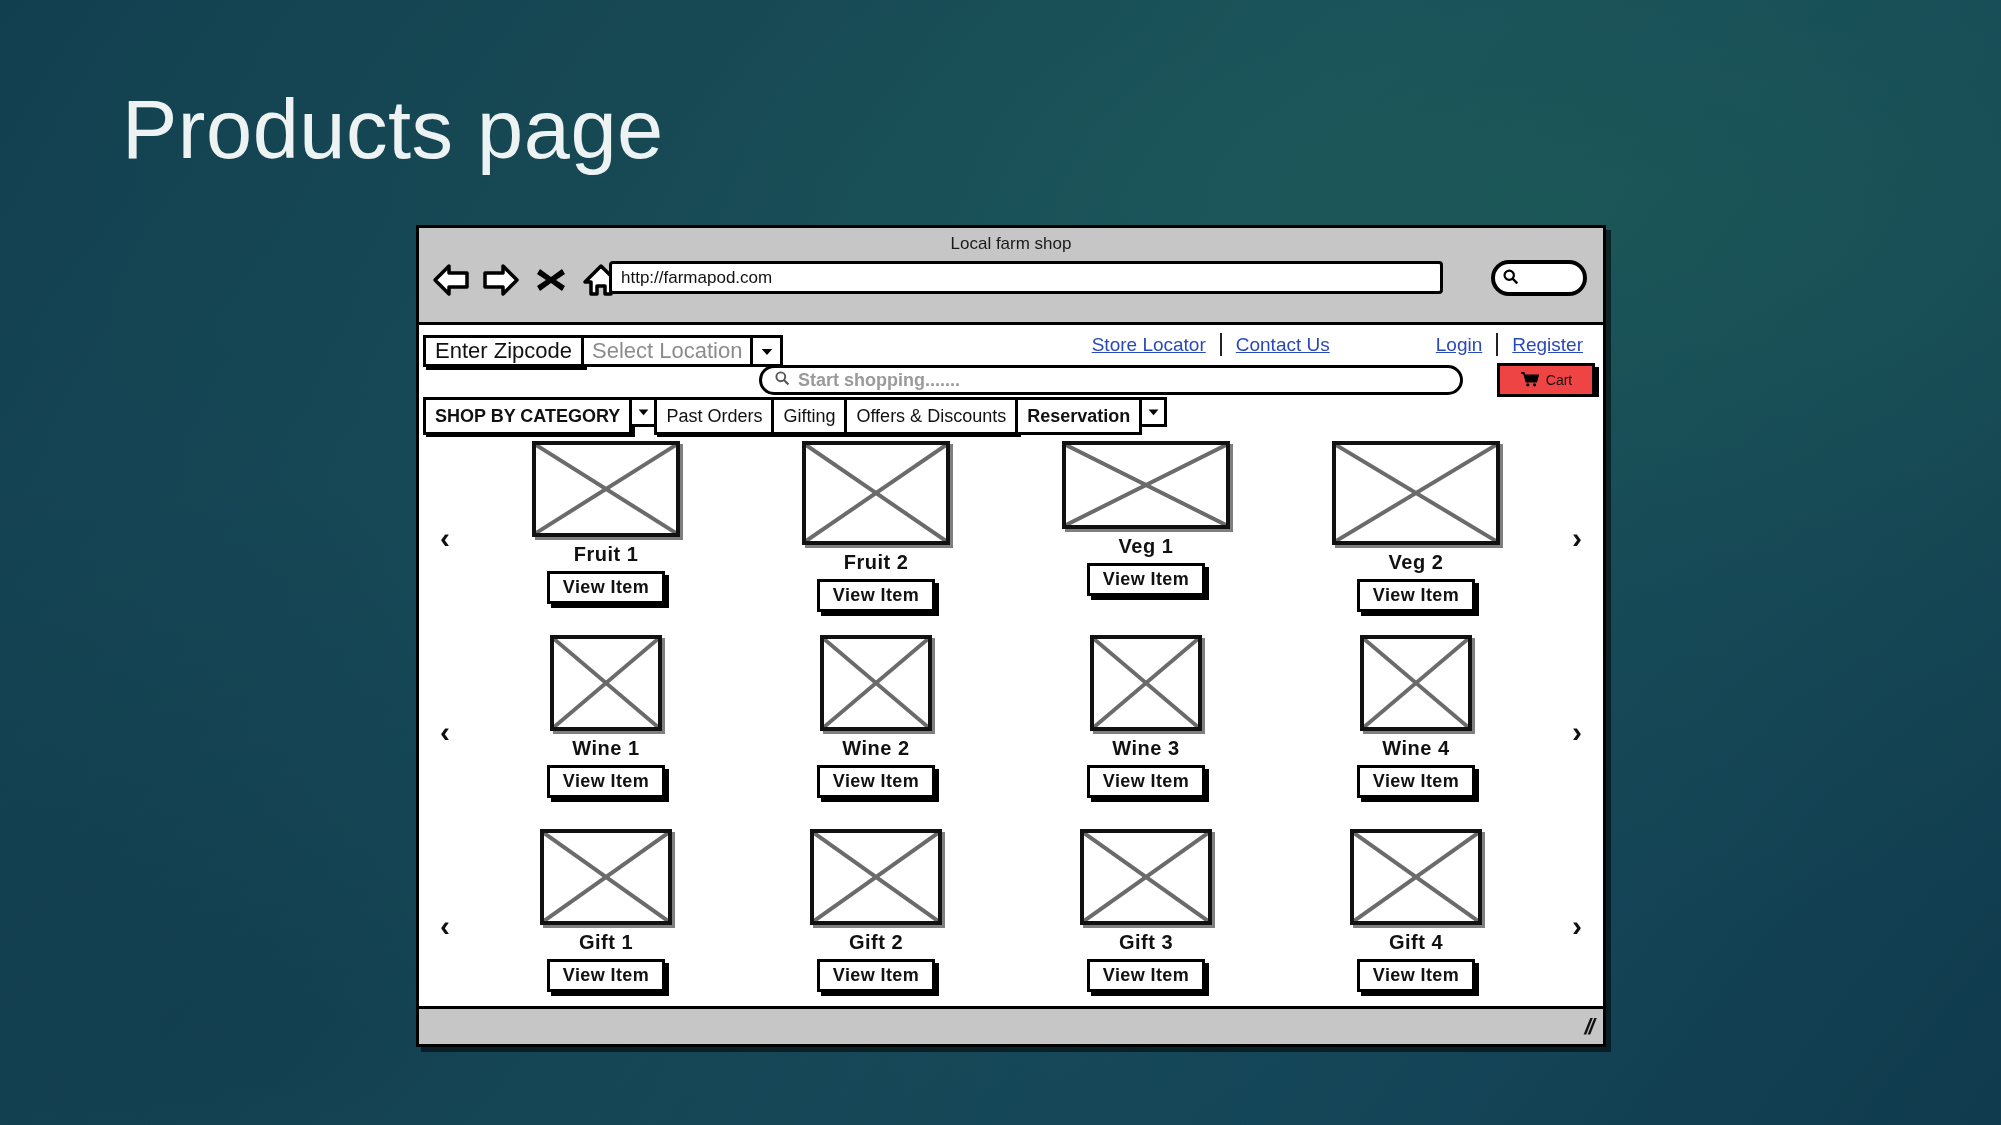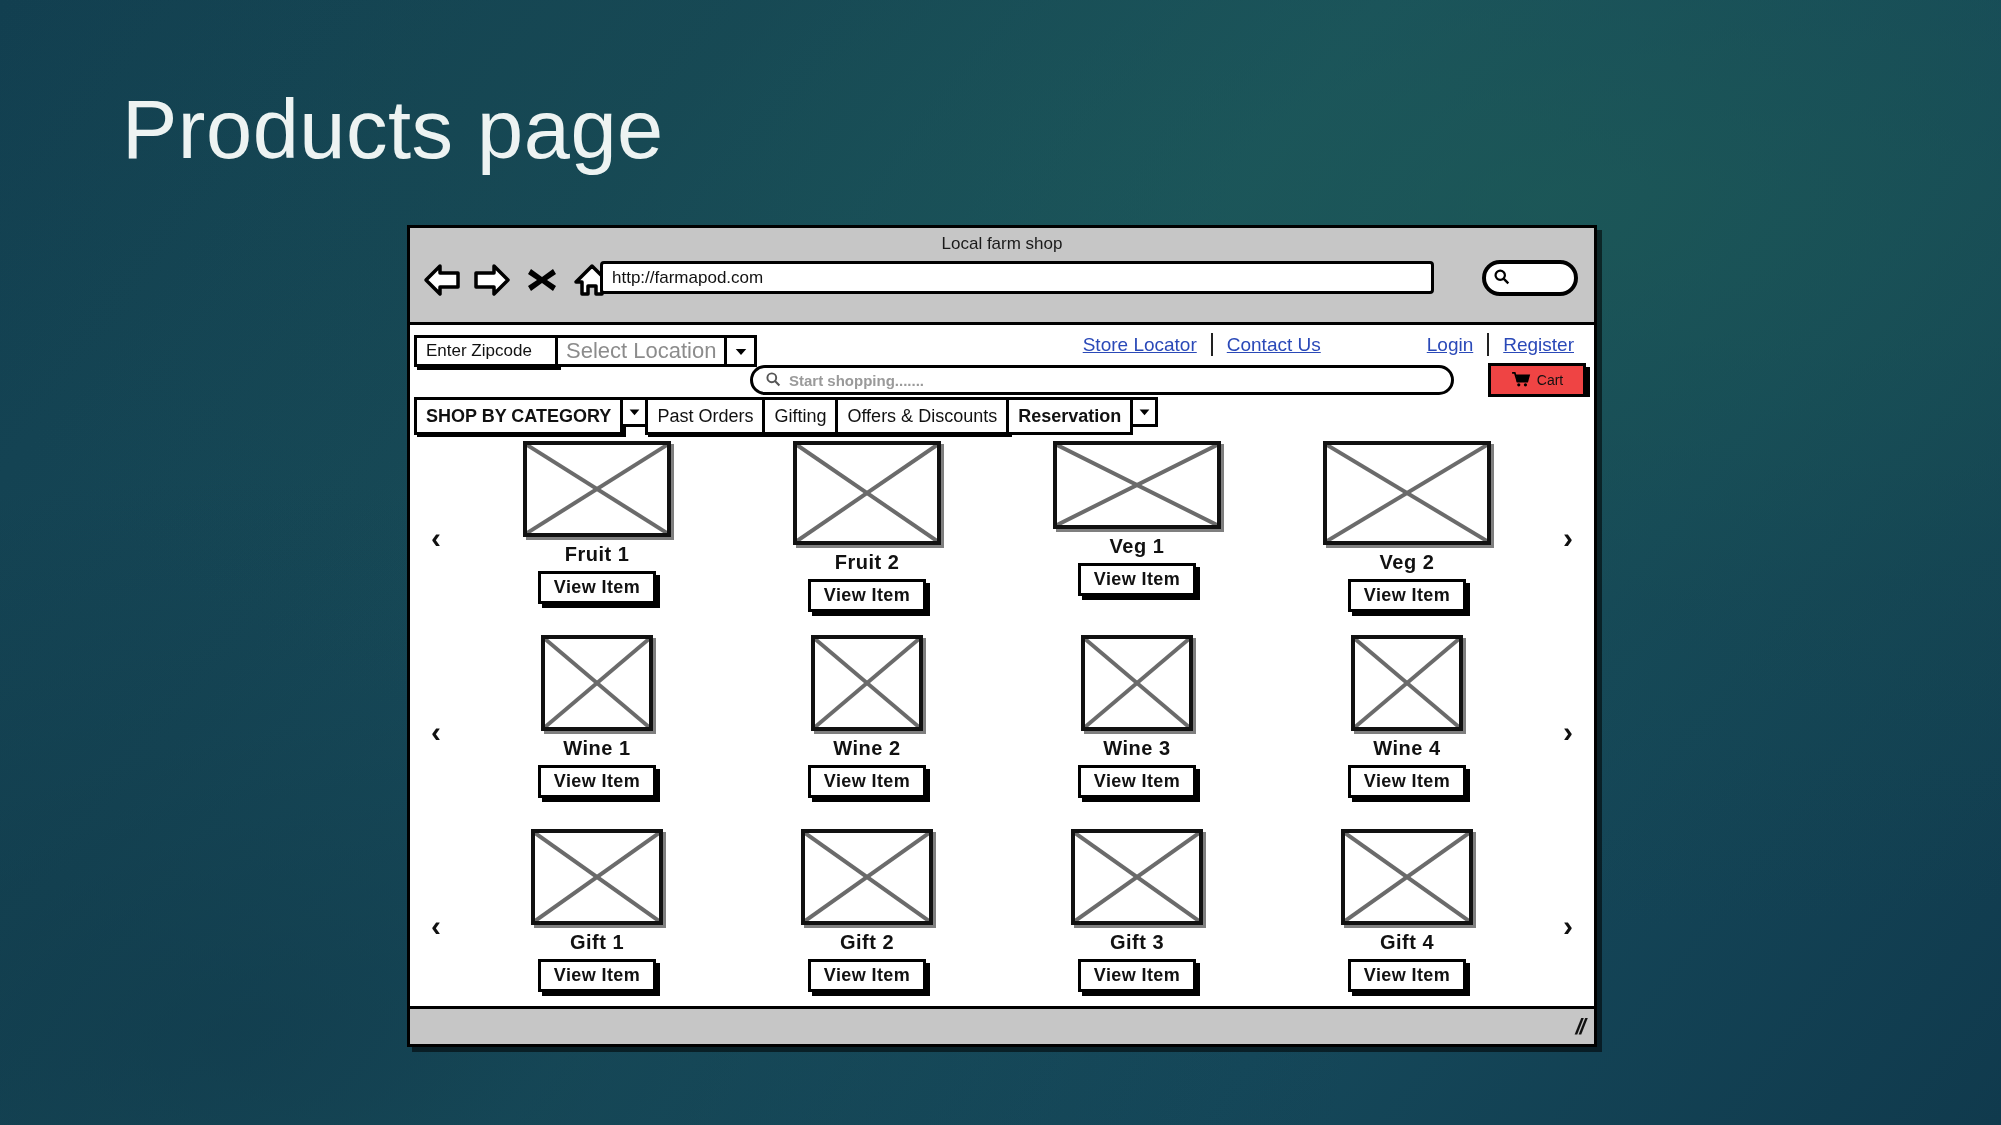--- a/index.html
+++ b/index.html
@@ -27,21 +27,21 @@
     line-height: 1.0;
     font-weight: 400;
     color: #edf3f2;
     letter-spacing: 0.5px;
     white-space: nowrap;
   }
 
   
   .browser-window {
     position: absolute;
-    left: 407px;
+    left: 416px;
     top: 225px;
     width: 1190px;
     height: 822px;
     background: #ffffff;
     border: 3px solid #000000;
     box-shadow: 5px 5px 0 rgba(0,0,0,0.55);
   }
 
   
   .browser-chrome {
@@ -117,21 +117,21 @@
   }
   .zip-input {
     height: 32px;
     min-width: 144px;
     border: 3px solid #000;
     background: #fff;
     box-shadow: 3px 3px 0 #000;
     display: flex;
     align-items: center;
     padding: 0 9px;
-    font-size: 17px;
+    font-size: 22px;
     color: #111;
   }
   .loc-select {
     height: 32px;
     min-width: 152px;
     border: 3px solid #000;
     border-left: none;
     background: #fff;
     display: flex;
     align-items: center;
@@ -174,21 +174,21 @@
     top: 40px;
     width: 704px;
     height: 30px;
     background: #fff;
     border: 3px solid #000;
     border-radius: 16px;
     display: flex;
     align-items: center;
     padding-left: 12px;
     gap: 8px;
-    font-size: 15px;
+    font-size: 18px;
     color: #9a9a9a;
     font-weight: bold;
   }
   .cart-button {
     position: absolute;
     right: 8px;
     top: 38px;
     width: 98px;
     height: 34px;
     background: #ef4444;

